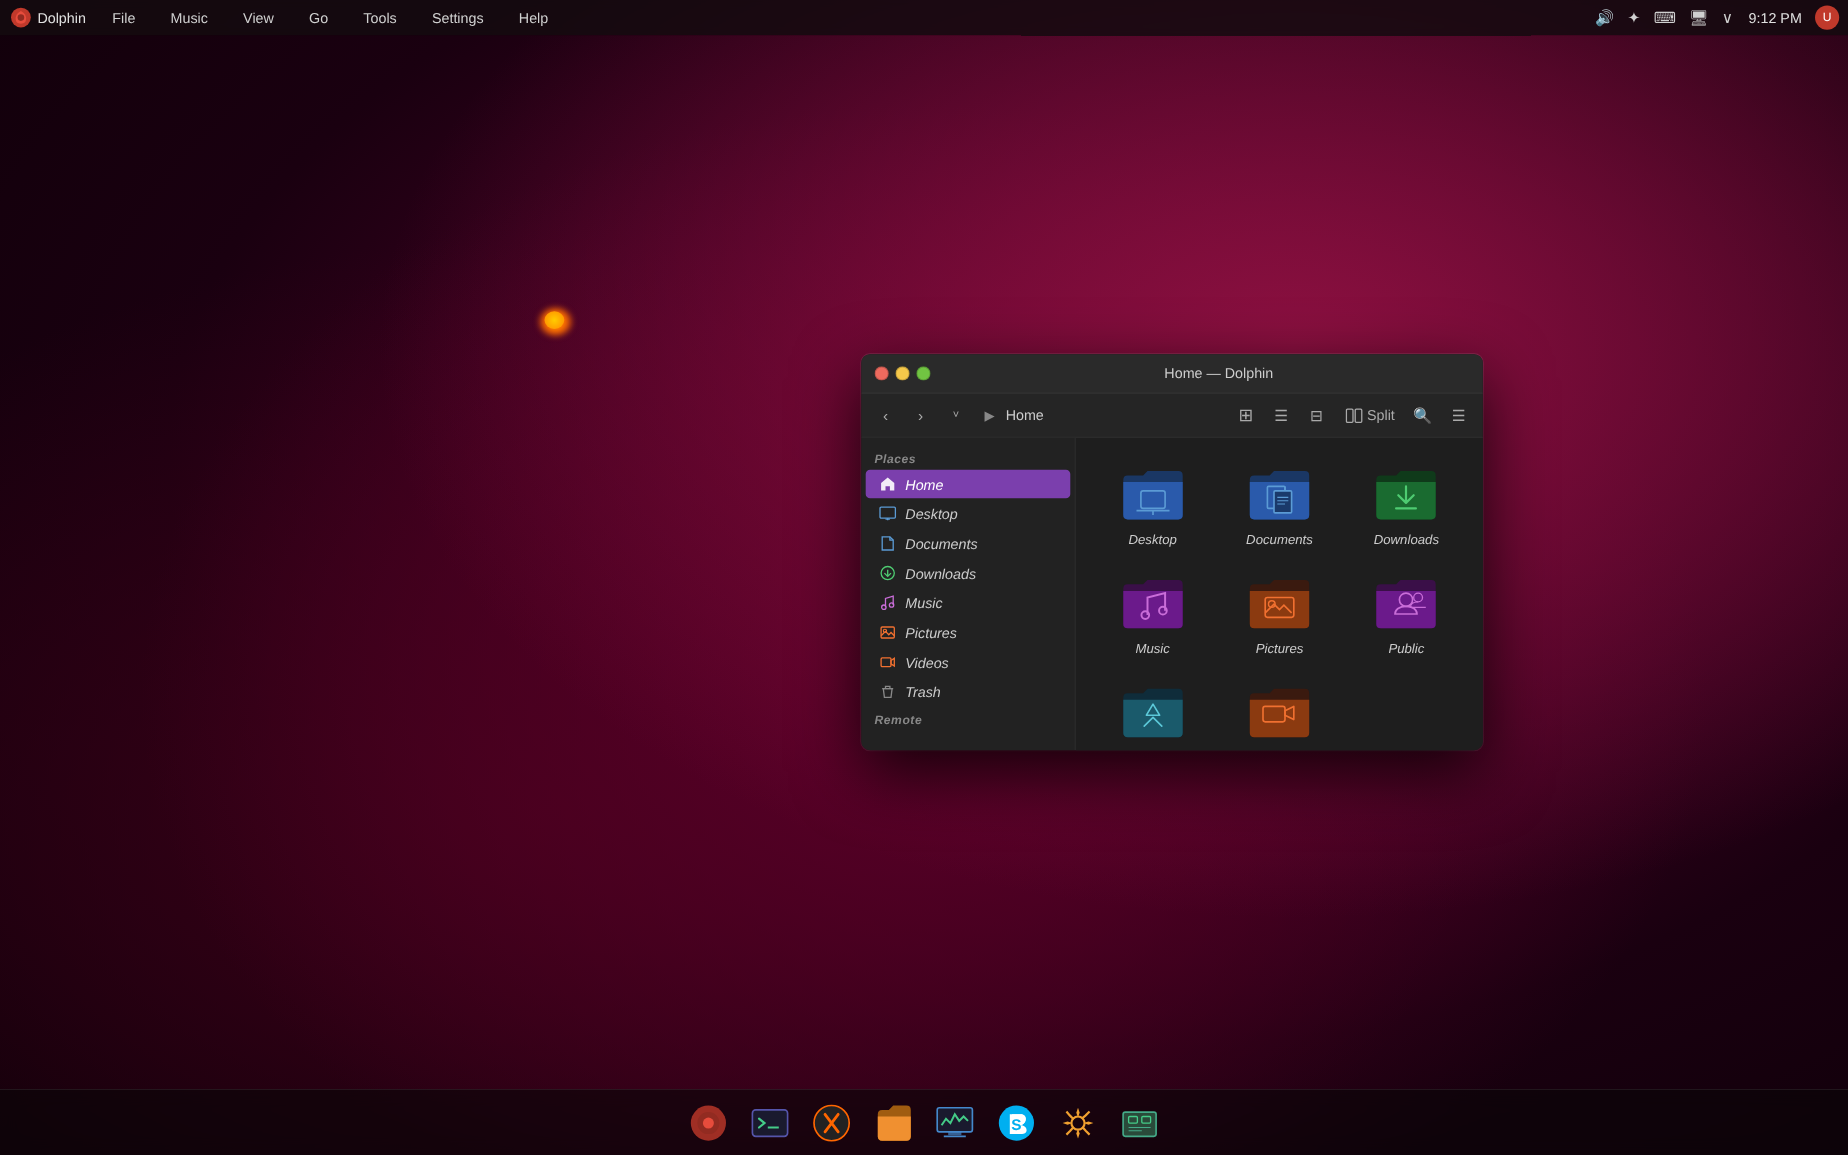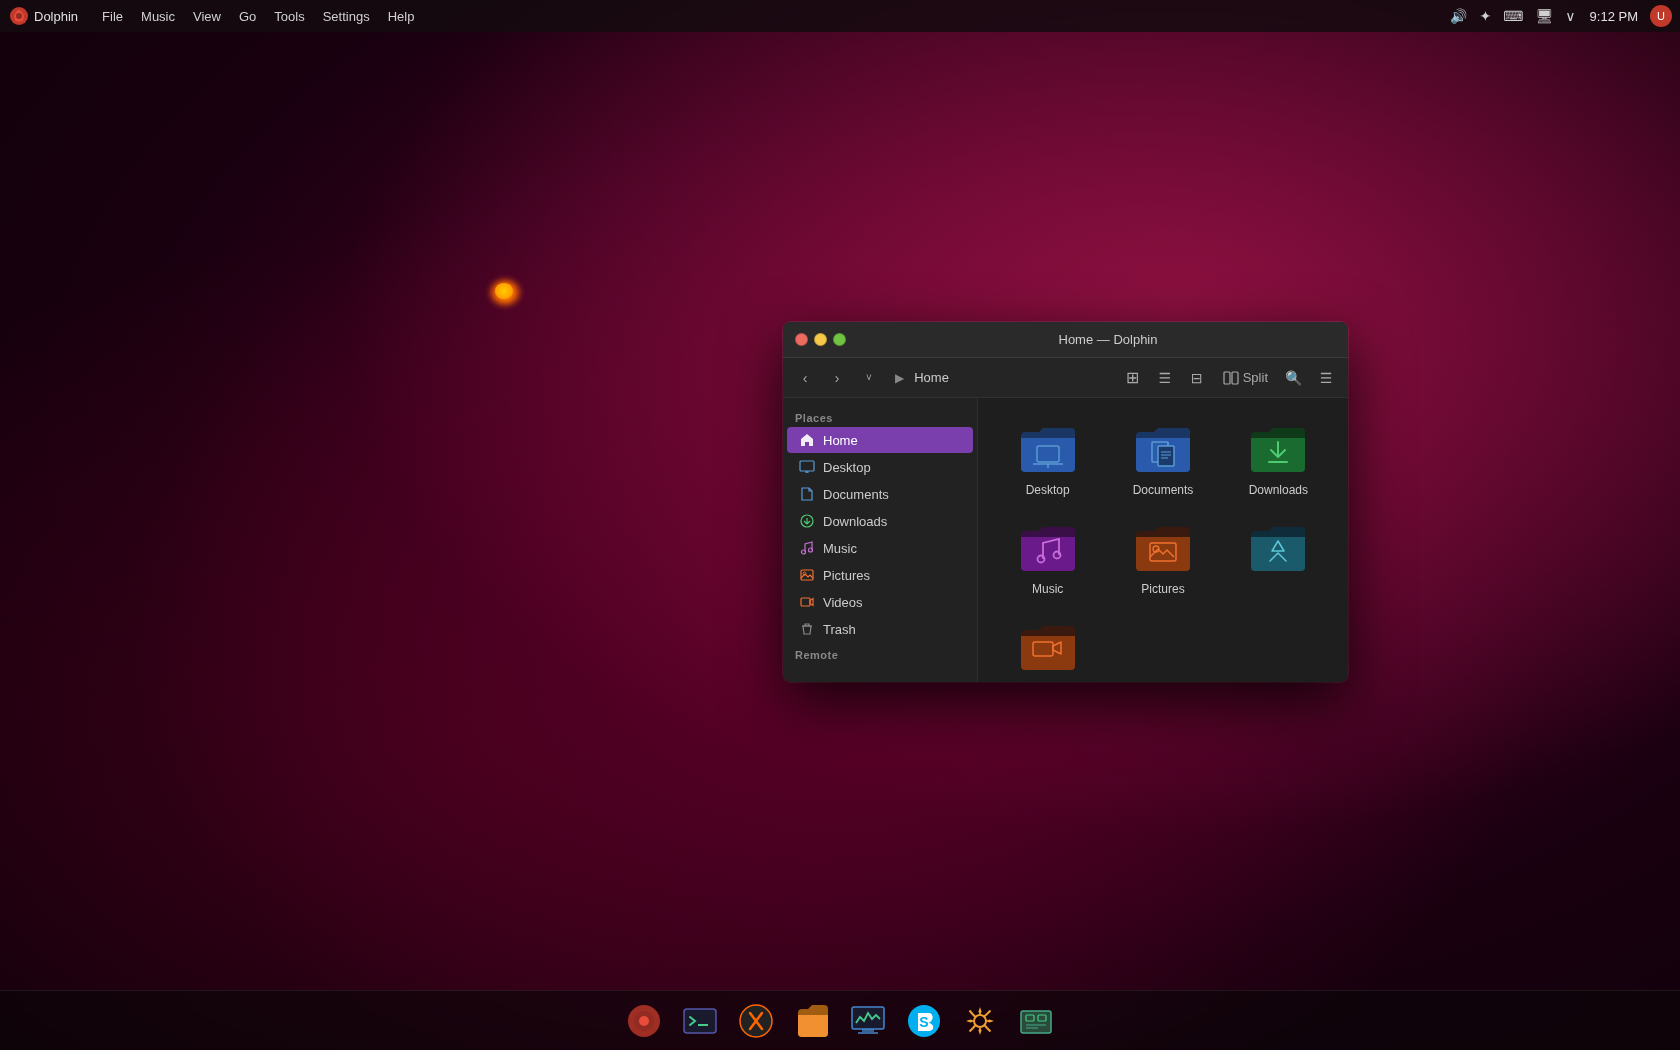--- a/index.html
+++ b/index.html
@@ -257,20 +257,21 @@
       cursor: pointer;
       color: #aaaaaa;
       font-size: 13px;
     }
 
     
     #main-content {
       display: flex;
       flex: 1;
       overflow: hidden;
+      font-style: italic;
     }
 
     
     #sidebar {
       width: 195px;
       background: #222222;
       flex-shrink: 0;
       overflow-y: auto;
       padding: 8px 0;
       border-right: 1px solid rgba(255,255,255,0.06);
@@ -386,21 +387,21 @@
 <div id="top-panel">
   <div id="app-icon">
     <svg viewBox="0 0 20 20" fill="none">
       <circle cx="10" cy="10" r="9" fill="#c0392b"></circle>
       <path d="M10 4 C6 6 4 10 6 14 C8 16 12 16 14 14 C16 10 14 6 10 4Z" fill="#e74c3c"></path>
       <circle cx="10" cy="10" r="3" fill="#922b21"></circle>
     </svg>
   </div>
   <span id="app-name">Dolphin</span>
 
-  <div id="menu-bar" style="display:flex;gap:2px;">
+  <div id="menu-bar" style="display:flex;gap:16px;">
   <span class="menu-item">File</span>
       <span class="menu-item">Music</span>
       <span class="menu-item">View</span>
       <span class="menu-item">Go</span>
       <span class="menu-item">Tools</span>
       <span class="menu-item">Settings</span>
       <span class="menu-item">Help</span>
     </div>
 
   <div id="panel-right">
@@ -613,20 +614,33 @@
             <path d="M2 12 Q2 8 6 8 L20 8 L24 4 L52 4 Q56 4 56 8 L56 44 Q56 48 52 48 L6 48 Q2 48 2 44 Z" fill="#3d1a0d" opacity="0.9"></path>
             <path d="M2 14 L56 14 L56 44 Q56 48 52 48 L6 48 Q2 48 2 44 Z" fill="#8b3a10"></path>
             <rect x="16" y="20" width="26" height="18" rx="2" fill="none" stroke="#f07030" stroke-width="1.5"></rect>
             <circle cx="22" cy="26" r="3" fill="none" stroke="#f07030" stroke-width="1.3"></circle>
             <path d="M16 34 l8-8 5 5 4-4 7 7" fill="none" stroke="#f07030" stroke-width="1.5"></path>
           </svg>
         </div>
         <span class="file-label">Pictures</span>
       </div>
 
+      <div class="file-item">
+        <div class="folder-icon-wrap">
+          <svg width="58" height="52" viewBox="0 0 58 52">
+            <path d="M2 12 Q2 8 6 8 L20 8 L24 4 L52 4 Q56 4 56 8 L56 44 Q56 48 52 48 L6 48 Q2 48 2 44 Z" fill="#3d0d4d" opacity="0.9"></path>
+            <path d="M2 14 L56 14 L56 44 Q56 48 52 48 L6 48 Q2 48 2 44 Z" fill="#6b1a8b"></path>
+            <circle cx="29" cy="22" r="6" fill="none" stroke="#c96dd8" stroke-width="1.5"></circle>
+            <path d="M29 28 c-6 0-10 3-10 7 h20 c0-4-4-7-10-7z" fill="none" stroke="#c96dd8" stroke-width="1.5"></path>
+            <circle cx="40" cy="20" r="4" fill="none" stroke="#c96dd8" stroke-width="1.2"></circle>
+            <path d="M40 24 c-4 0-7 2-7 5 h14" fill="none" stroke="#c96dd8" stroke-width="1.2"></path>
+          </svg>
+        </div>
+        <span class="file-label">Public</span>
+      </div>
 
       <div class="file-item">
         <div class="folder-icon-wrap">
           <svg width="58" height="52" viewBox="0 0 58 52">
             <path d="M2 12 Q2 8 6 8 L20 8 L24 4 L52 4 Q56 4 56 8 L56 44 Q56 48 52 48 L6 48 Q2 48 2 44 Z" fill="#0d2d3d" opacity="0.9"></path>
             <path d="M2 14 L56 14 L56 44 Q56 48 52 48 L6 48 Q2 48 2 44 Z" fill="#1a5a6b"></path>
             <path d="M29 18 l6 10 h-12 z" fill="none" stroke="#5bc8d8" stroke-width="1.5" stroke-linejoin="round"></path>
             <path d="M29 30 l8 8 M29 30 l-8 8" fill="none" stroke="#5bc8d8" stroke-width="1.5" stroke-linecap="round"></path>
           </svg>
         </div>

